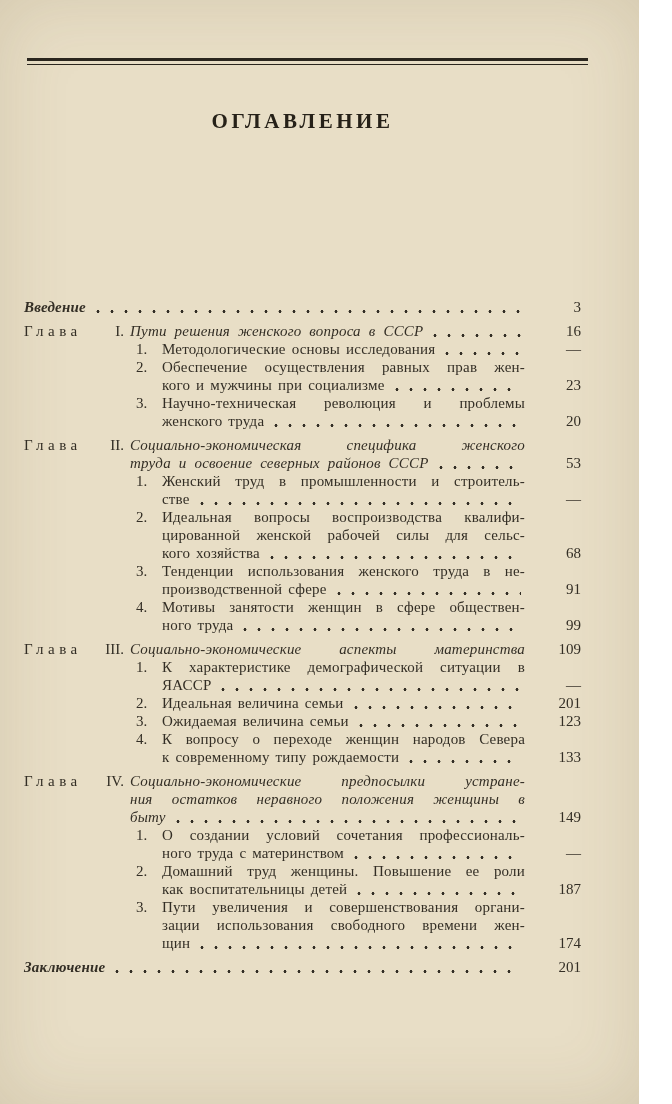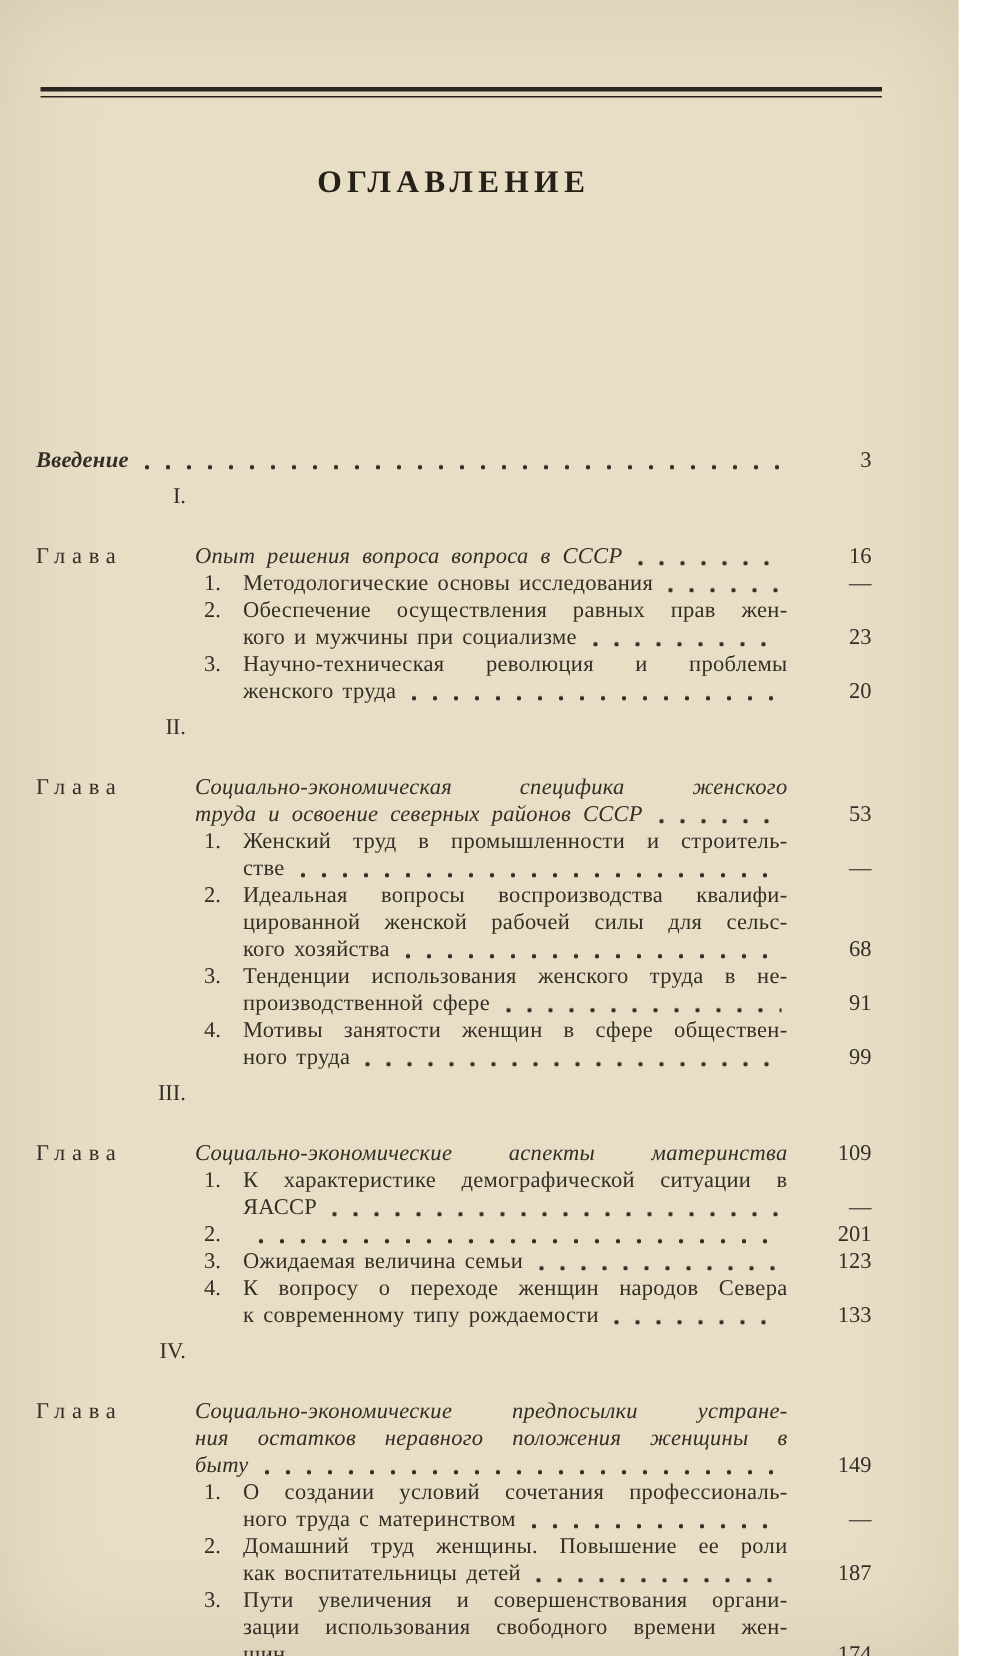--- a/index.html
+++ b/index.html
@@ -34,21 +34,21 @@
   .toc { margin-top: 164px; font-size: 15px; }
   .row { display: flex; align-items: baseline; line-height: 18px; }
   .row.gap { margin-top: 6px; }
   .row .text { letter-spacing: 0.2px; word-spacing: 2px; }
   .front .text { font-style: italic; font-weight: bold; }
   .chapter .text, .chapter-cont .text { font-style: italic; word-spacing: 4px; }
   .chapter-cont { padding-left: 106px; }
   .item { padding-left: 112px; }
   .item-cont { padding-left: 138px; }
   .chap-label { display: flex; flex: 0 0 100px; justify-content: space-between; margin-right: 6px; }
-  .chap-word { letter-spacing: 4.5px; margin-top: 40px; }
+  .chap-word { letter-spacing: 4.5px; }
   .item-num { flex: 0 0 26px; }
   .fill .text { flex: 1 1 auto; text-align: justify; text-align-last: justify; }
   .leader {
     flex: 1 1 auto;
     align-self: flex-end;
     height: 5px;
     margin: 0 4px 2px 10px;
     background-image: radial-gradient(circle at 2px 2.5px, var(--ink, #332e25) 1.25px, transparent 1.7px);
     background-size: 14px 5px;
     background-repeat: repeat-x;
@@ -68,21 +68,21 @@
     <span class="text">Введение</span>
     <span class="leader"></span>
     <span class="page-num">3</span>
   </div>
       <div class="row chapter gap">
     <span class="chap-label">
       <span class="chap-word">Глава</span>
       <span class="chap-num">I.</span>
     </span>
 
-    <span class="text">Опыт решения вопроса вопроса в СССР</span>
+    <span class="text">Пути решения женского вопроса в СССР</span>
     <span class="leader"></span>
     <span class="page-num">16</span>
   </div>
       <div class="row item">
 
     <span class="item-num">1.</span>
     <span class="text">Методологические основы исследования</span>
     <span class="leader"></span>
     <span class="page-num">—</span>
   </div>
@@ -205,20 +205,21 @@
   </div>
       <div class="row item-cont">
 
     <span class="text">ЯАССР</span>
     <span class="leader"></span>
     <span class="page-num">—</span>
   </div>
       <div class="row item">
 
     <span class="item-num">2.</span>
+    <span class="text">Идеальная величина семьи</span>
     <span class="leader"></span>
     <span class="page-num">201</span>
   </div>
       <div class="row item">
 
     <span class="item-num">3.</span>
     <span class="text">Ожидаемая величина семьи</span>
     <span class="leader"></span>
     <span class="page-num">123</span>
   </div>

